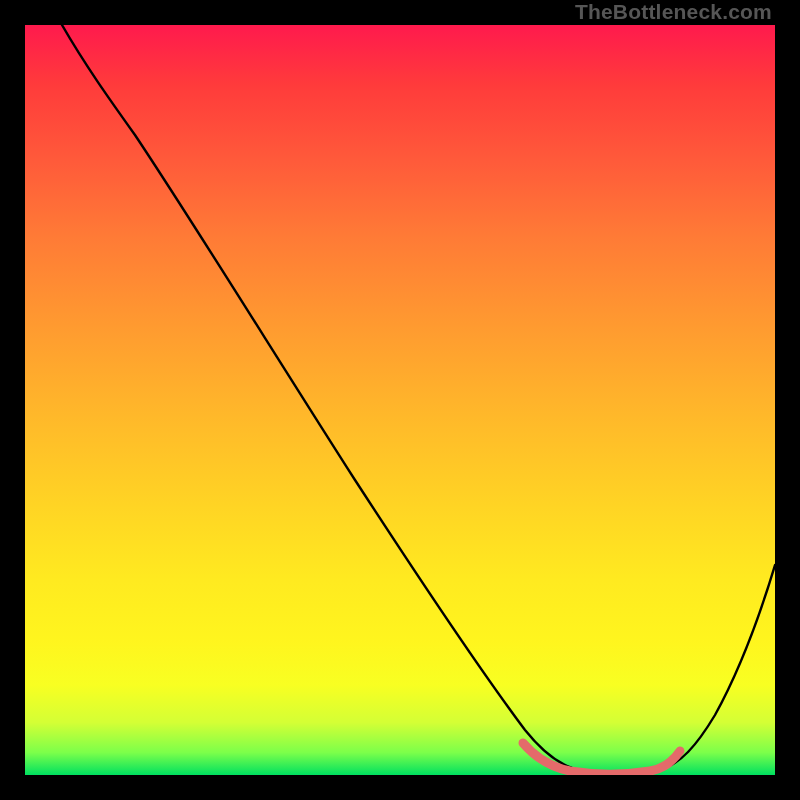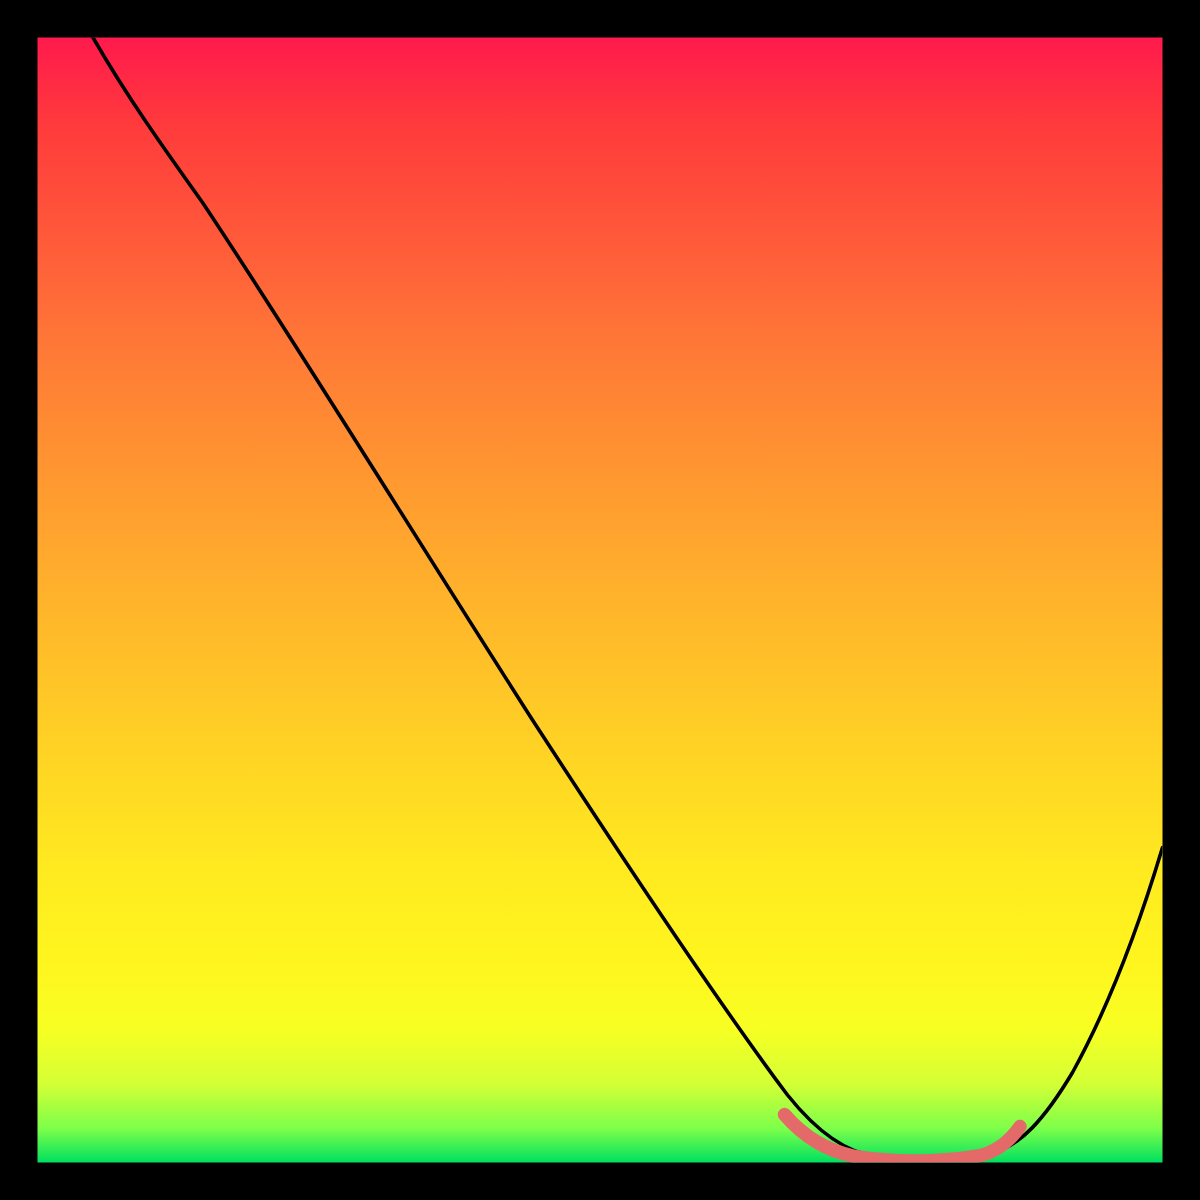--- a/index.html
+++ b/index.html
@@ -55,20 +55,21 @@
     left: 0;
     top: 0;
     width: 750px;
     height: 750px;
   }
 </style>
 </head>
 <body>
 
 <div class="frame">
+  <div class="watermark">TheBottleneck.com</div>
   <div class="plot">
     <svg class="curve" viewBox="0 0 750 750" preserveAspectRatio="none">
       <path d="M 37 0
                C 60 40, 85 75, 110 110
                C 170 200, 250 330, 330 455
                C 395 555, 455 645, 500 705
                C 520 730, 540 744, 560 746
                C 585 748, 610 748, 635 744
                C 655 740, 672 720, 690 690
                C 712 650, 732 600, 750 540" fill="none" stroke="#000" stroke-width="2.4" stroke-linecap="round"></path>

